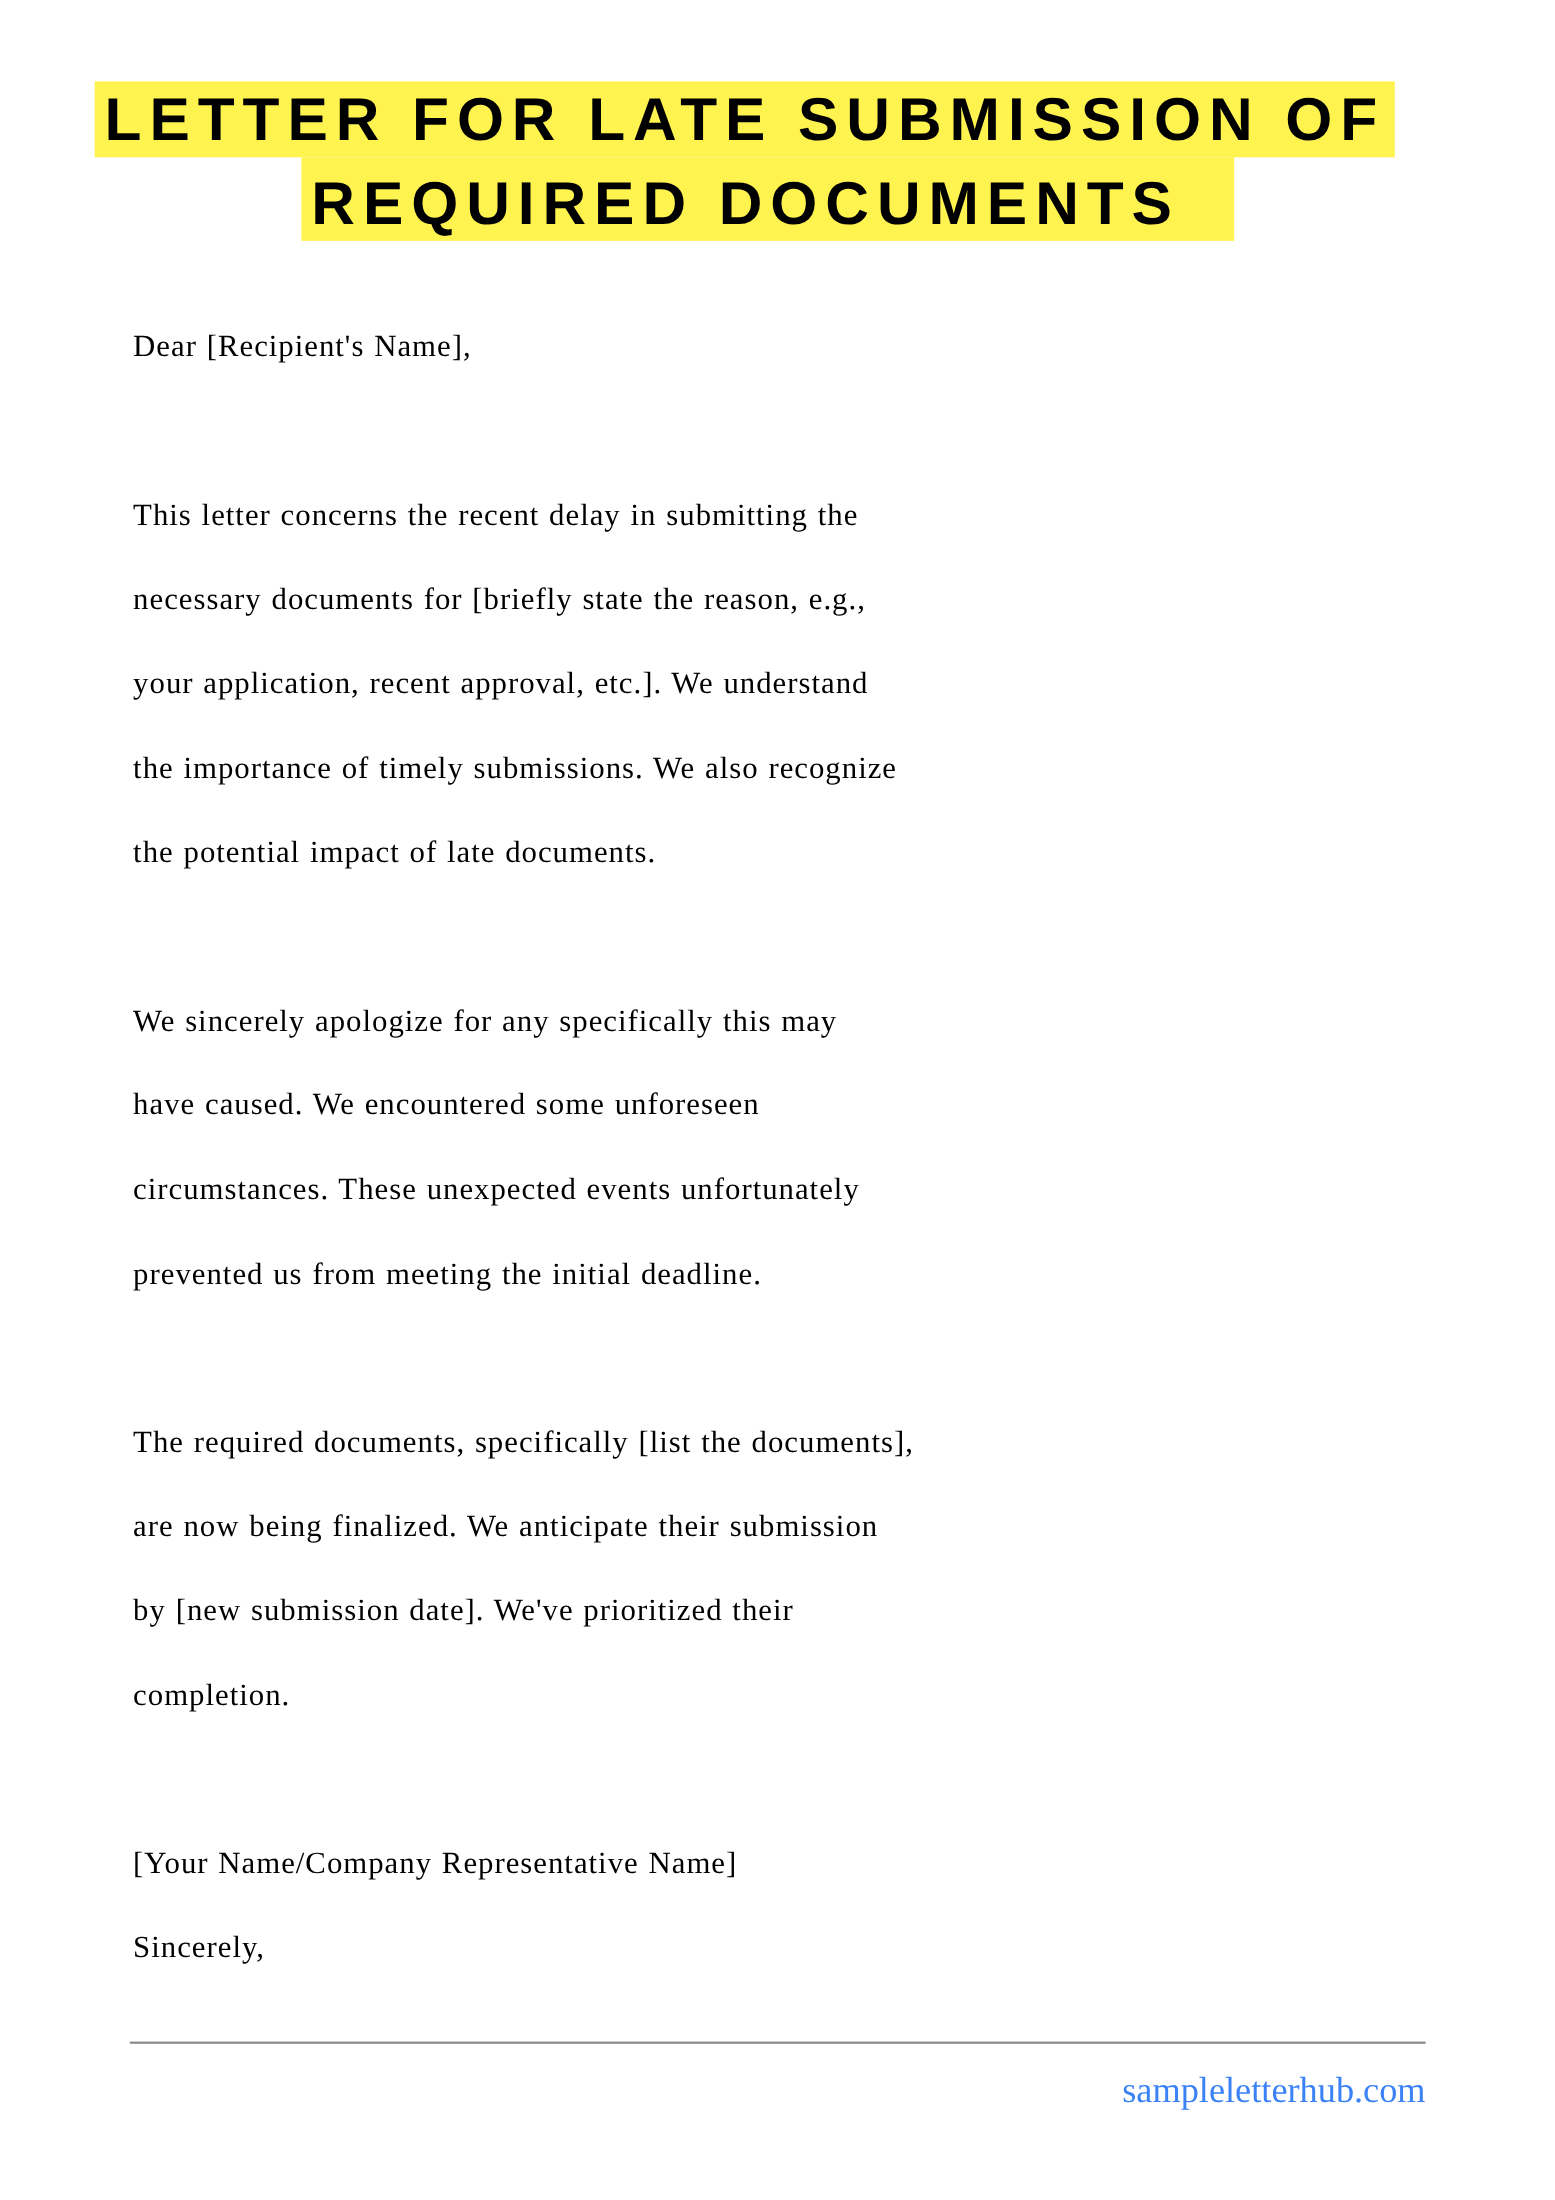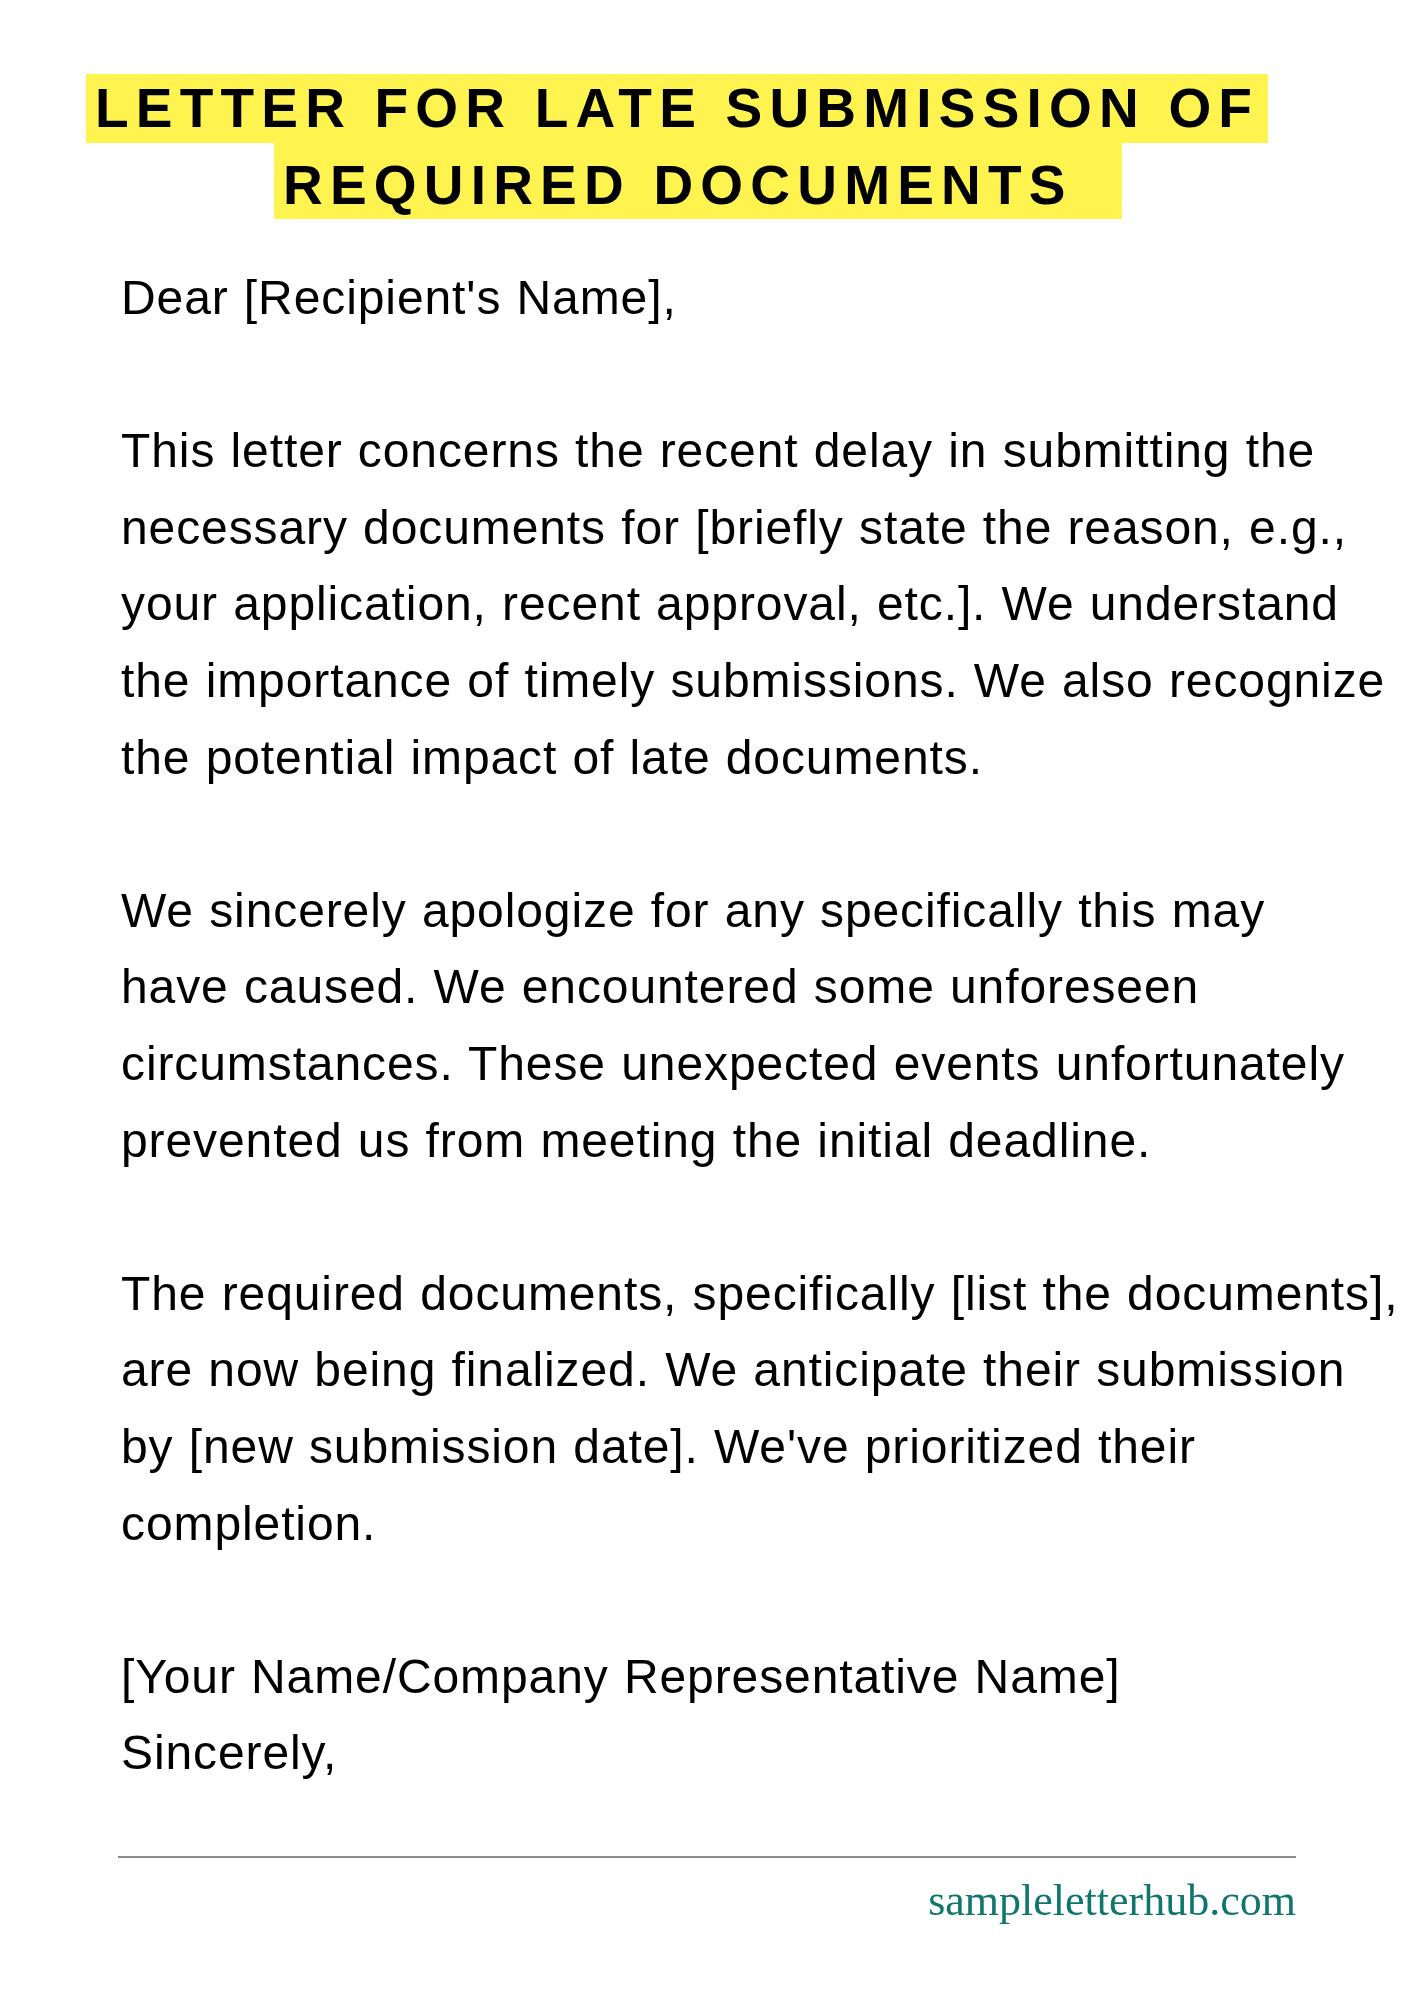--- a/index.html
+++ b/index.html
@@ -41,26 +41,27 @@
     height: 76px;
     line-height: 76px;
   }
   .title-line.l2 span {
     position: relative;
     top: 4px;
   }
   .letter-body {
     position: absolute;
     left: 121px;
-    top: 260px;
+    top: 278px;
     width: 1280px;
-    font-size: 48px;
+    font-size: 28px;
     line-height: 76.6px;
     letter-spacing: 0.9px;
     word-spacing: 1px;
+    font-family: Liberation Serif, serif;
   }
   .para {
     margin: 0 0 76.6px 0;
   }
   .para .line {
     display: block;
     white-space: nowrap;
   }
   .closing {
     margin: 0;
@@ -75,23 +76,23 @@
     top: 1856px;
     width: 1178px;
     height: 2px;
     background: #8a8a8a;
   }
   .footer-site {
     position: absolute;
     right: 118px;
     top: 1876px;
     font-family: "Liberation Serif", "DejaVu Serif", serif;
-    font-size: 44px;
+    font-size: 33px;
     line-height: 50px;
-    color: #0f766e;
+    color: #3b82f6;
     white-space: nowrap;
     text-align: center;
   }
 </style>
 </head>
 <body>
 
 <div>
   <div class="title-line l1"><span>LETTER FOR LATE SUBMISSION OF</span></div>
   <div class="title-line l2"><span>REQUIRED DOCUMENTS</span></div>

